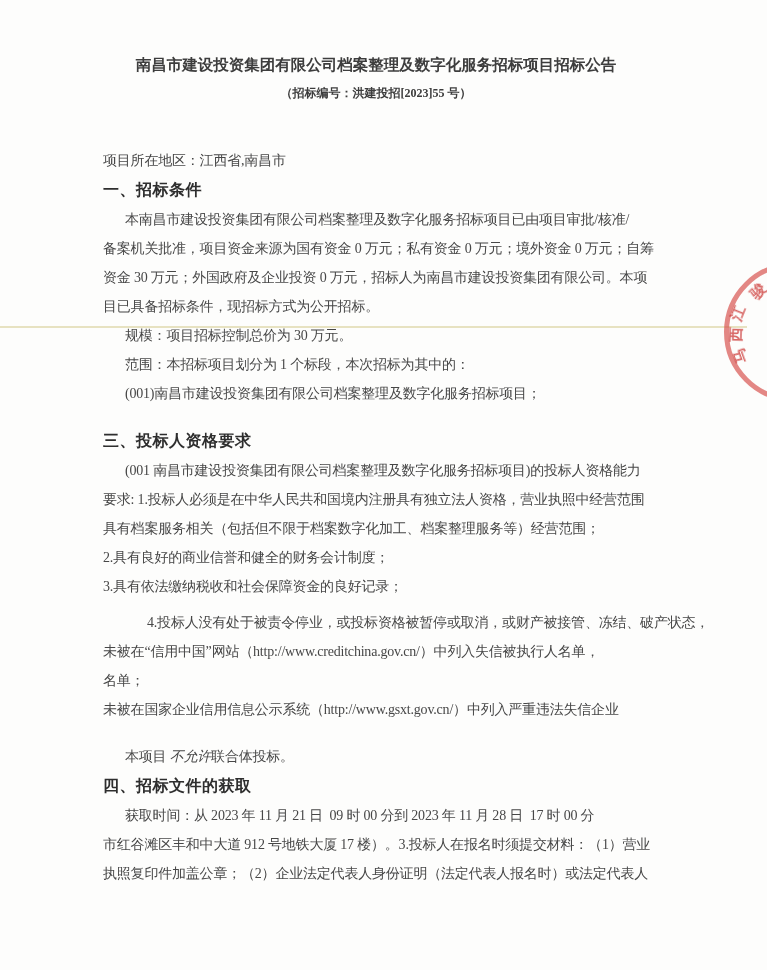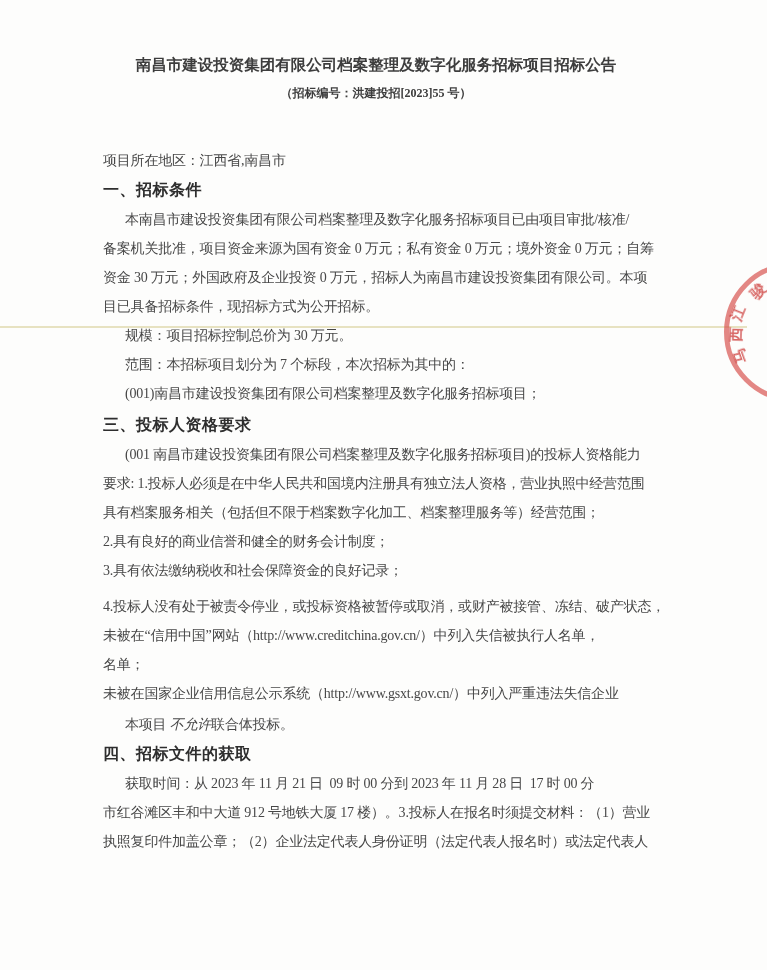--- a/index.html
+++ b/index.html
@@ -22,29 +22,29 @@
     color:#3d3d3d; margin-left:-14px;
   }
 
   .docbody { margin-top:45px; font-size:14px; letter-spacing:-0.2px; }
 
   .line {
     height:29px; display:flex; align-items:center;
     white-space:pre; overflow:visible;
   }
   .ind { padding-left:22px; }
-  .gap { margin-top:7px; }
+  .gap { margin-top:7px;margin-left:44px; }
 
   .sec-heading {
     height:30px; display:flex; align-items:center;
     font-family:"Liberation Sans","DejaVu Sans",sans-serif;
     font-size:16px; font-weight:bold; color:#2e2e2e; letter-spacing:0.5px;
     white-space:nowrap;
   }
-  .mt2 { margin-top:2px; }
+  .mt2 { margin-top:18px; }
   .mt3 { margin-top:3.5px; }
 
   .italic-seg { font-style:italic; }
 
   
   .fold-line {
     position:absolute; left:0; top:326px; width:747px; height:2px;
     background:#d8d09a; opacity:0.6; z-index:1;
   }
 
@@ -95,21 +95,21 @@
       <div class="sec-heading">一、招标条件</div>
       <div>
           <div class="line ind">本南昌市建设投资集团有限公司档案整理及数字化服务招标项目已由项目审批/核准/</div>
           <div class="line">备案机关批准，项目资金来源为国有资金 0 万元；私有资金 0 万元；境外资金 0 万元；自筹</div>
           <div class="line">资金 30 万元；外国政府及企业投资 0 万元，招标人为南昌市建设投资集团有限公司。本项</div>
           <div class="line">目已具备招标条件，现招标方式为公开招标。</div>
         </div>
 
       <div>
           <div class="line ind">规模：项目招标控制总价为 30 万元。</div>
-          <div class="line ind">范围：本招标项目划分为 7 个标段，本次招标为其中的：</div>
+          <div class="line ind">范围：本招标项目划分为 1 个标段，本次招标为其中的：</div>
           <div class="line ind">(001)南昌市建设投资集团有限公司档案整理及数字化服务招标项目；</div>
         </div>
 
       <div class="sec-heading mt2">三、投标人资格要求</div>
       <div>
           <div class="line ind">(001 南昌市建设投资集团有限公司档案整理及数字化服务招标项目)的投标人资格能力</div>
           <div class="line">要求: 1.投标人必须是在中华人民共和国境内注册具有独立法人资格，营业执照中经营范围</div>
           <div class="line">具有档案服务相关（包括但不限于档案数字化加工、档案整理服务等）经营范围；</div>
           <div class="line">2.具有良好的商业信誉和健全的财务会计制度；</div>
           <div class="line">3.具有依法缴纳税收和社会保障资金的良好记录；</div>

